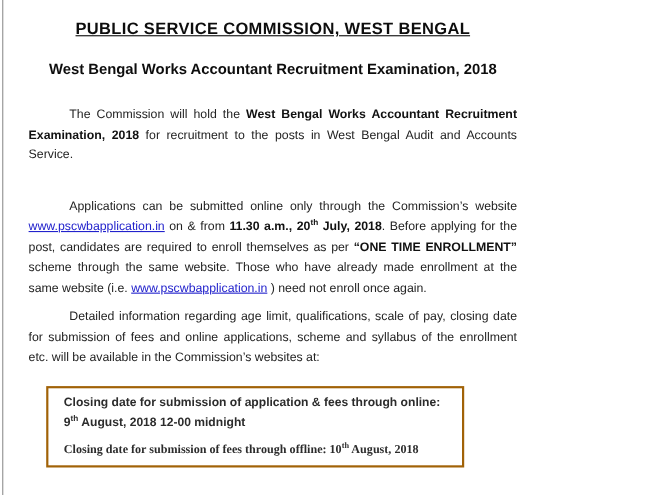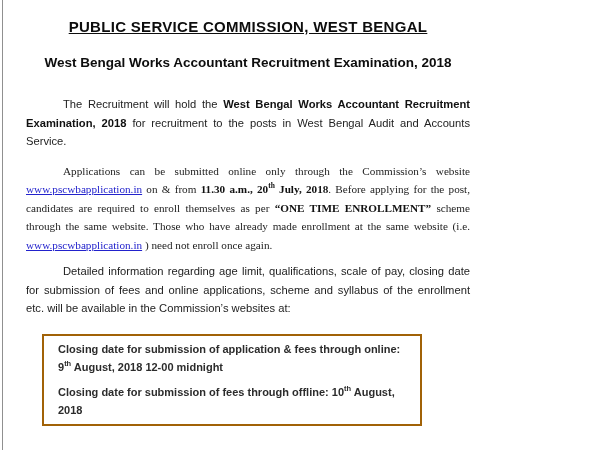--- a/index.html
+++ b/index.html
@@ -56,21 +56,21 @@
   }
   p.body-para {
     margin: 0;
     font-size: 11.2px;
     line-height: 18.5px;
     text-align: justify;
     text-indent: 37px;
     color: #222222;
   }
   p.para-1 { margin-top: 24px; }
-  p.para-2 { margin-top: 11px; font-family: Liberation Serif, serif; }
+  p.para-2 { margin-top: 28px; }
   p.para-3 { margin-top: 8px; }
   .bold-seg { font-weight: bold; color: #111111; }
   a.doc-link {
     color: #2222cc;
     text-decoration: underline;
     cursor: pointer;
   }
   sup.sup-seg {
     font-size: 7.5px;
     line-height: 0;
@@ -93,32 +93,32 @@
     padding: 4px 14px 5px 14px;
     background: #ffffff;
   }
   .closing-line {
     font-size: 11px;
     line-height: 18px;
     font-weight: bold;
     color: #2c2c2c;
     text-align: left;
   }
-  .closing-line + .closing-line { margin-top: 7px; }
+  .closing-line + .closing-line { margin-top: 7px; font-family: Liberation Serif, serif; }
 </style>
 </head>
 <body>
 
 <div class="page">
   <div class="left-edge"></div>
 
   <h1 class="doc-h1">PUBLIC SERVICE COMMISSION, WEST BENGAL</h1>
   <h2 class="doc-h2">West Bengal Works Accountant Recruitment Examination, 2018</h2>
 
-  <p class="body-para para-1"><span>The Recruitment will hold the </span><span class="bold-seg">West Bengal Works Accountant Recruitment Examination, 2018</span><span> for recruitment to the posts in West Bengal Audit and Accounts Service.</span></p>
+  <p class="body-para para-1"><span>The Commission will hold the </span><span class="bold-seg">West Bengal Works Accountant Recruitment Examination, 2018</span><span> for recruitment to the posts in West Bengal Audit and Accounts Service.</span></p>
 
   <p class="body-para para-2"><span>Applications can be submitted online only through the Commission’s website </span><a class="doc-link">www.pscwbapplication.in</a><span> on &amp; from </span><span class="bold-seg">11.30 a.m., 20</span><sup class="sup-seg bold-seg">th</sup><span class="bold-seg"> July, 2018</span><span>.  Before applying for the post, candidates are required to enroll themselves as per </span><span class="bold-seg">“ONE TIME ENROLLMENT”</span><span> scheme through the same website. Those who have already made enrollment at the same website (i.e. </span><a class="doc-link">www.pscwbapplication.in</a><span> ) need not enroll once again.</span></p>
 
   <p class="body-para para-3">Detailed information regarding age limit, qualifications, scale of pay, closing date for submission of fees and online applications, scheme and syllabus of the enrollment etc. will be available in the Commission’s websites at:</p>
 
 
   <div class="closing-box">
     <div class="closing-line"><span>Closing date for submission of application &amp; fees through online: 9</span><sup class="sup-seg">th</sup><span> August, 2018 12-00 midnight</span></div>
     <div class="closing-line"><span>Closing date for submission of fees through offline: 10</span><sup class="sup-seg">th</sup><span> August, 2018</span></div>
   </div>

